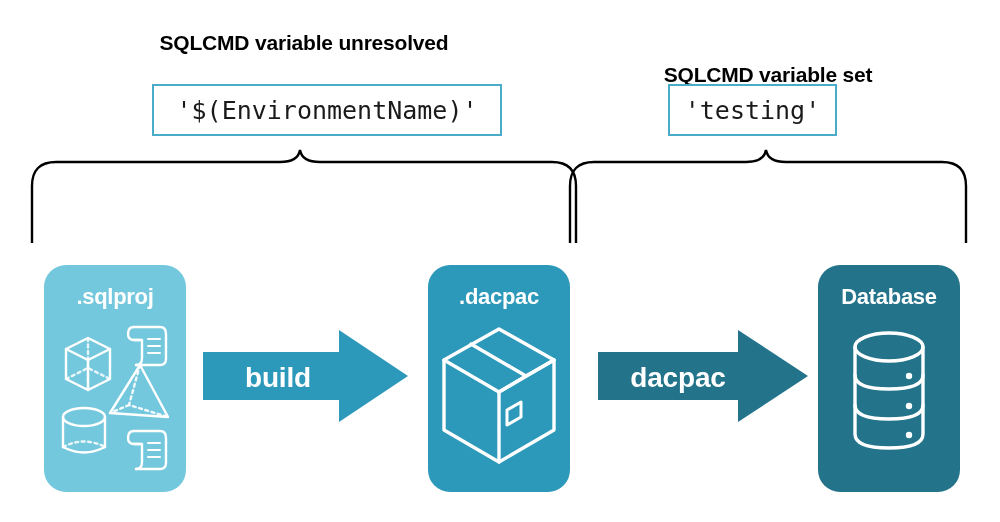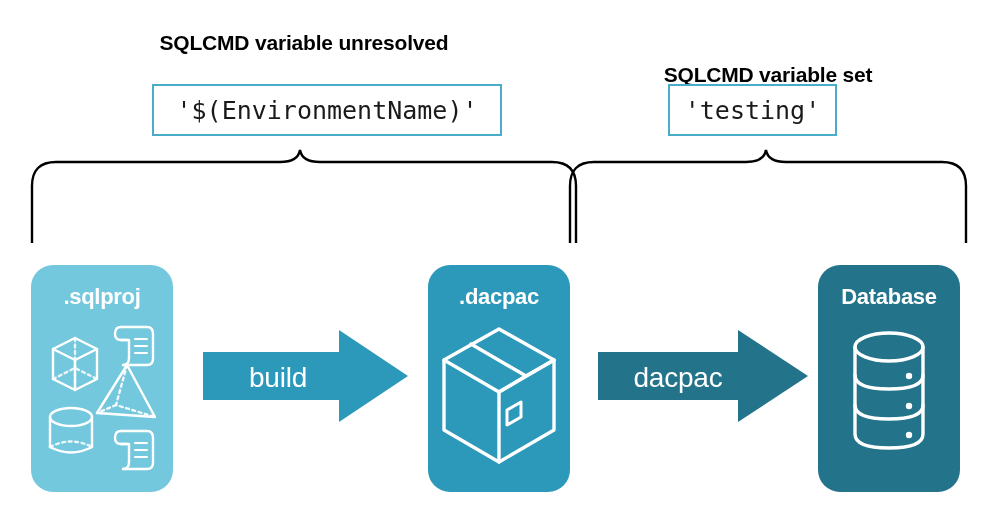--- a/index.html
+++ b/index.html
@@ -61,21 +61,21 @@
 
   
   .card {
     position: absolute;
     top: 265px;
     width: 142px;
     height: 227px;
     border-radius: 22px;
     overflow: hidden;
   }
-  #card-sqlproj  { left: 31px;  background: #74c8dd; }
+  #card-sqlproj  { left: 44px;  background: #74c8dd; }
   #card-dacpac   { left: 428px; background: #2d99ba; }
   #card-database { left: 818px; background: #23748b; }
 
   .card-title {
     position: absolute;
     top: 19px;
     left: 0;
     width: 100%;
     text-align: center;
     font-family: "Liberation Sans", sans-serif;
@@ -93,21 +93,21 @@
     height: 170px;
   }
 
   
   .arrow { position: absolute; top: 330px; }
   #arrow-build  { left: 203px; }
   #arrow-deploy { left: 598px; }
   .arrow-label {
     position: absolute;
     font-family: "Liberation Sans", sans-serif;
-    font-weight: normal;
+    font-weight: bold;
     font-size: 28px;
     color: #ffffff;
     white-space: nowrap;
     letter-spacing: -0.2px;
   }
   #arrow-build-label  { left: 203px; top: 362px; width: 150px; text-align: center; }
   #arrow-deploy-label { left: 598px; top: 362px; width: 160px; text-align: center; }
 </style>
 </head>
 <body>

